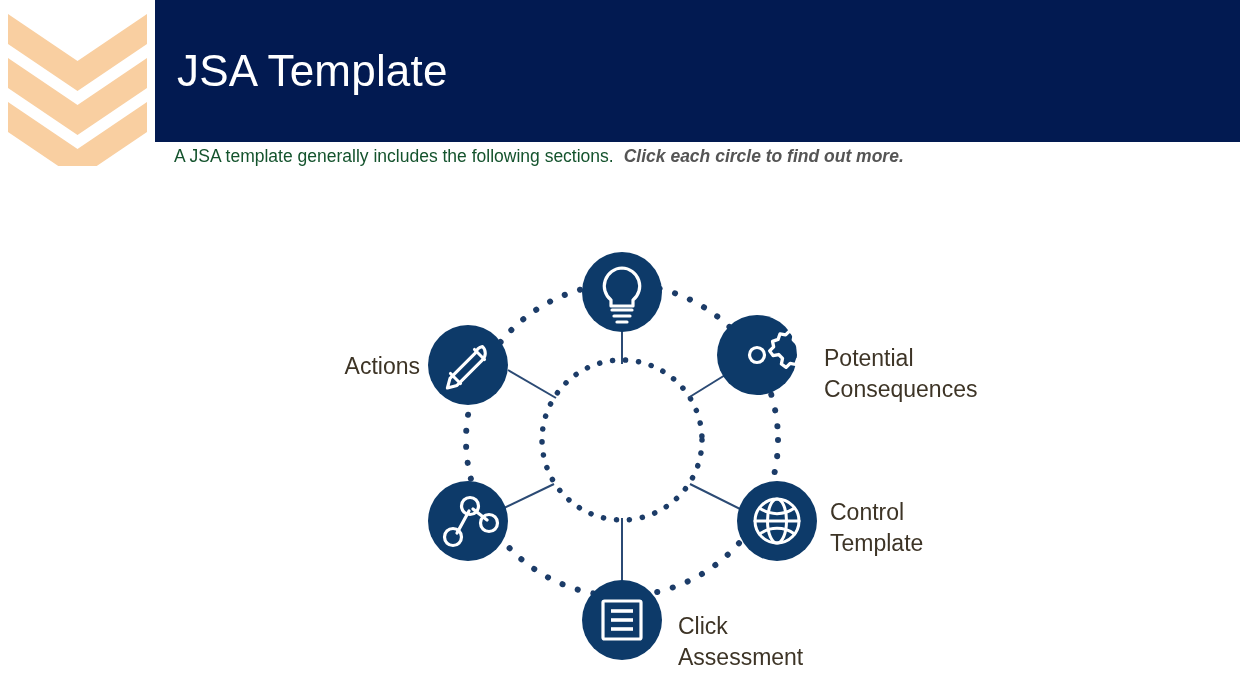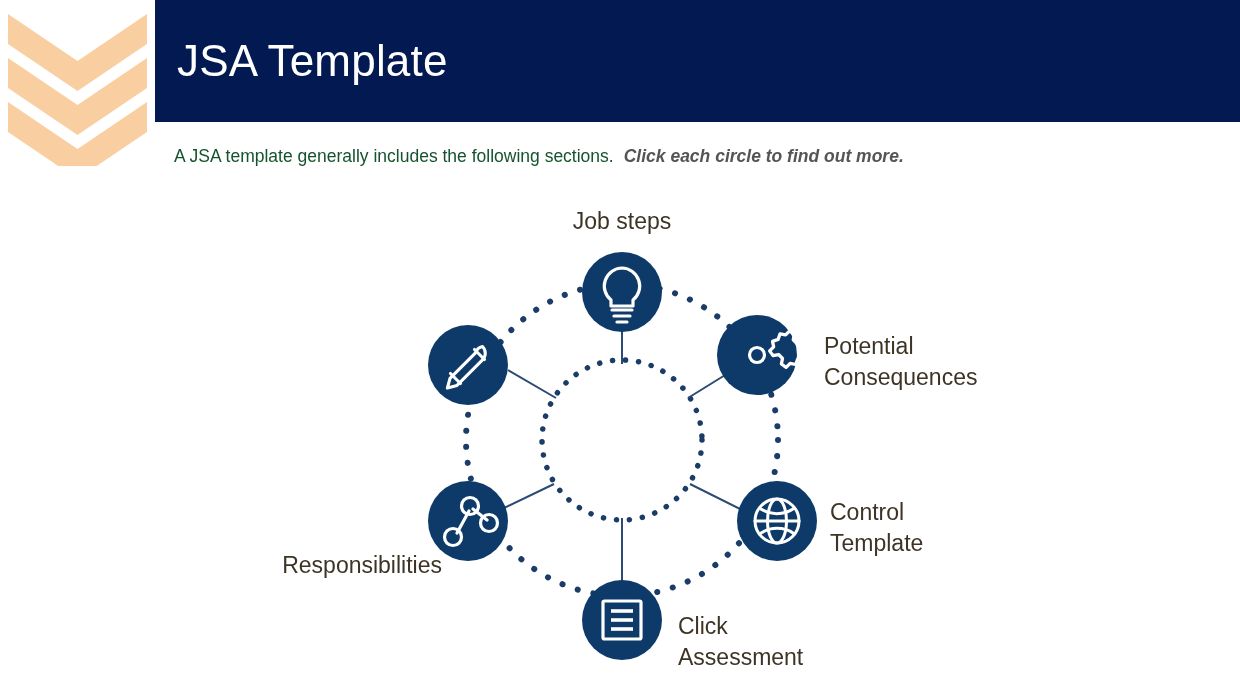--- a/index.html
+++ b/index.html
@@ -16,21 +16,21 @@
     font-family: "Liberation Sans", sans-serif;
     -webkit-font-smoothing: antialiased;
   }
 
   
   #header-band {
     position: absolute;
     left: 155px;
     top: 0;
     width: 1085px;
-    height: 122px;
+    height: 142px;
     background: #021a51;
   }
   #page-title {
     position: absolute;
     left: 22px;
     top: 50%;
     transform: translateY(-50%);
     color: #ffffff;
     font-size: 44px;
     font-weight: 400;
@@ -197,33 +197,32 @@
         <path d="M482.5 166.5
                  a9.5 9.5 0 0 1 0 13.4
                  l-25.5 25.5 -9.6 2.6 2.6 -9.6 25.5 -25.5
                  a9.5 9.5 0 0 1 7 -6.4 z"></path>
         <line x1="474.5" y1="169.5" x2="484.5" y2="179.5"></line>
         <line x1="450.5" y1="193.5" x2="460.5" y2="203.5"></line>
       </g>
     </g>
   </svg>
 
-  <div class="node-label align-center" style="left:512px; top:26px; width:220px;">Job steps</div>
-
-  <div class="node-label align-left" style="left:824px; top:151px; width:230px;">Potential
+
+  <div class="node-label align-left" style="left:824px; top:163px; width:230px;">Potential
 Consequences</div>
 
   <div class="node-label align-left" style="left:830px; top:317px; width:220px;">Control
 Template</div>
 
   <div class="node-label align-left" style="left:678px; top:431px; width:230px;">Click
 Assessment</div>
 
-  <div class="node-label align-right" style="left:180px; top:370px; width:262px;">Responsibilities</div>
-
+
+  <div class="node-label align-right" style="left:190px; top:171px; width:230px;">Actions</div>
 
   <div class="node-hit" style="left:582px; top:72px;  width:80px; height:80px;"></div>
   <div class="node-hit" style="left:717px; top:135px; width:80px; height:80px;"></div>
   <div class="node-hit" style="left:737px; top:301px; width:80px; height:80px;"></div>
   <div class="node-hit" style="left:582px; top:400px; width:80px; height:80px;"></div>
   <div class="node-hit" style="left:428px; top:301px; width:80px; height:80px;"></div>
   <div class="node-hit" style="left:428px; top:145px; width:80px; height:80px;"></div>
 </div>
 
 </body></html>

